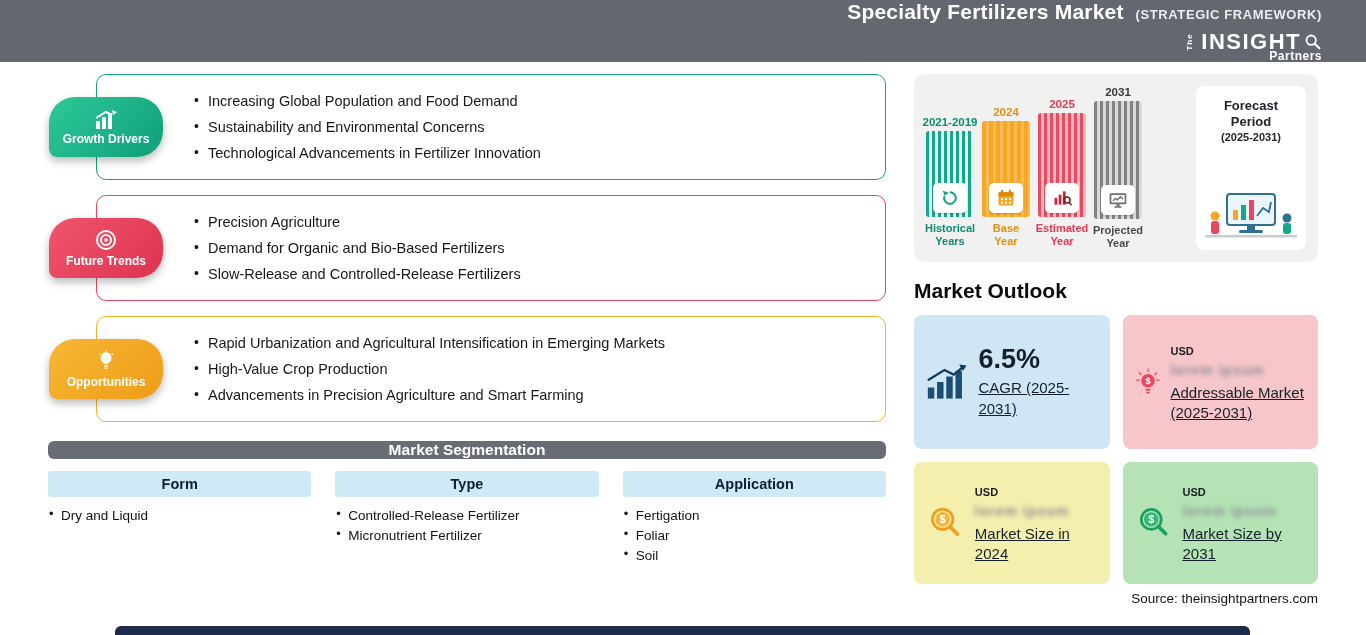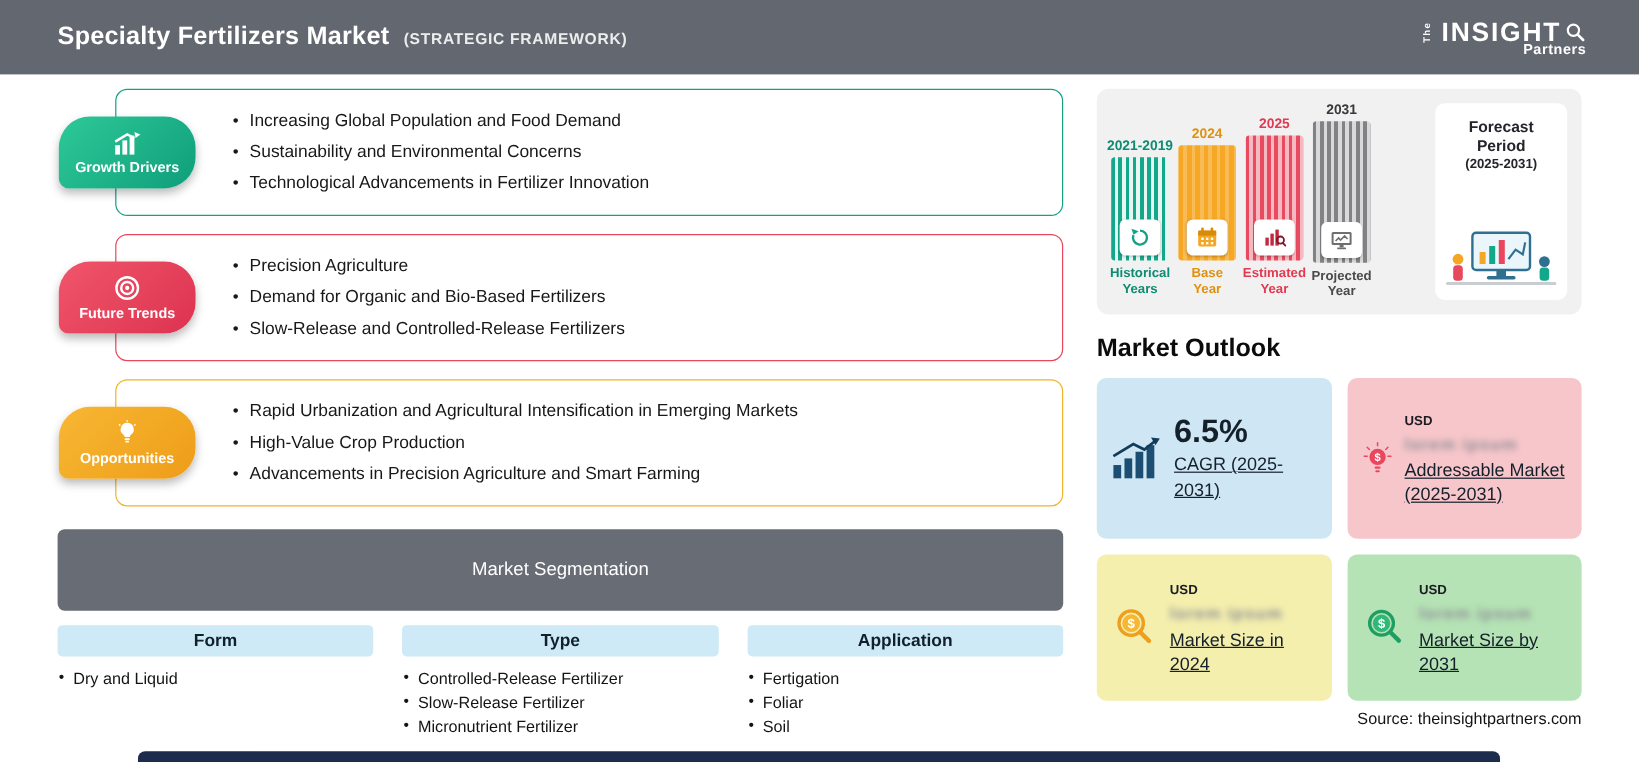--- a/index.html
+++ b/index.html
@@ -1,21 +1,21 @@
 <!DOCTYPE html>
 <html><head>
 <meta charset="utf-8">
 <style>
   * { margin:0; padding:0; box-sizing:border-box; }
   html,body { background:#ffffff; }
   body { font-family:"Liberation Sans", sans-serif; color:#1b1b1b; }
   .page { position:relative; width:1366px; height:635px; background:#fff; overflow:hidden; }
 
   
-  .header { display:flex; justify-content:space-between; align-items:center; height:62px; background:#63676f; padding:0 44px 0 48px; }
+  .header { display:flex; justify-content:space-between; align-items:flex-end; height:62px; background:#63676f; padding:0 44px 0 48px;flex-direction:column; }
   .title-wrap { display:flex; align-items:baseline; gap:12px; }
   .title { color:#fff; font-size:21px; font-weight:bold; letter-spacing:.2px; }
   .subtitle { color:#eceded; font-size:13px; font-weight:bold; letter-spacing:.6px; }
   .logo { color:#fff; line-height:1; text-align:right; }
   .logo-row { display:flex; align-items:center; justify-content:flex-end; gap:3px; }
   .logo-the { font-size:8px; font-weight:bold; letter-spacing:1px; transform:rotate(-90deg); }
   .logo-insight { font-size:22px; font-weight:bold; letter-spacing:1.5px; }
   .logo-partners { display:block; font-size:12px; font-weight:bold; margin-top:-3px; letter-spacing:.5px; }
 
   
@@ -30,21 +30,21 @@
   .fw-box.orange { border-color:#f0b429; }
   .badge { position:absolute; left:-48px; top:50%; transform:translateY(-50%); width:114px; height:60px; border-radius:26px 26px 26px 8px; display:flex; flex-direction:column; align-items:center; justify-content:center; gap:3px; color:#fff; font-size:12px; font-weight:bold; box-shadow:0 4px 8px rgba(0,0,0,.28); text-align:center; }
   .badge.green { background:linear-gradient(135deg,#2ec998,#0f9e7b); }
   .badge.red { background:linear-gradient(135deg,#f0556b,#dd3350); }
   .badge.orange { background:linear-gradient(135deg,#f7b733,#ee9d18); }
   .fw-list { list-style:none; width:100%; }
   .fw-list li { position:relative; font-size:14.5px; color:#181818; padding:5px 0 5px 15px; }
   .fw-list li::before { content:"•"; position:absolute; left:1px; top:4px; font-size:14px; color:#181818; }
 
   
-  .seg-title { margin-top:19px; background:#686c74; color:#fff; font-weight:normal; font-size:15.5px; text-align:center; border-radius:6px; padding:25px 0; }
+  .seg-title { margin-top:19px; background:#686c74; color:#fff; font-weight:bold; font-size:15.5px; text-align:center; border-radius:6px; padding:0 0; }
   .seg-cols { display:flex; gap:24px; margin-top:12px; }
   .seg-col { flex:1; min-width:0; }
   .seg-col-header { background:#cdeaf6; border-radius:4px; text-align:center; font-weight:bold; font-size:14.5px; color:#10202c; padding:5px 0; }
   .seg-list { list-style:none; margin-top:8px; }
   .seg-list li { position:relative; font-size:13.5px; color:#141414; padding:2.5px 0 2.5px 13px; }
   .seg-list li::before { content:"•"; position:absolute; left:1px; top:1px; font-size:13px; }
 
   
   .timeline-box { background:#f1f1f2; border-radius:10px; height:188px; padding:12px; display:flex; gap:12px; }
   .bars { display:flex; gap:8px; }
@@ -171,21 +171,20 @@
         <div class="seg-col">
           <div class="seg-col-header">Form</div>
           <ul class="seg-list">
             <li>Dry and Liquid</li>
           </ul>
         </div>
         <div class="seg-col">
           <div class="seg-col-header">Type</div>
           <ul class="seg-list">
             <li>Controlled-Release Fertilizer</li>
-            <li>Slow-Release Fertilizer</li>
             <li>Micronutrient Fertilizer</li>
           </ul>
         </div>
         <div class="seg-col">
           <div class="seg-col-header">Application</div>
           <ul class="seg-list">
             <li>Fertigation</li>
             <li>Foliar</li>
             <li>Soil</li>
           </ul>

